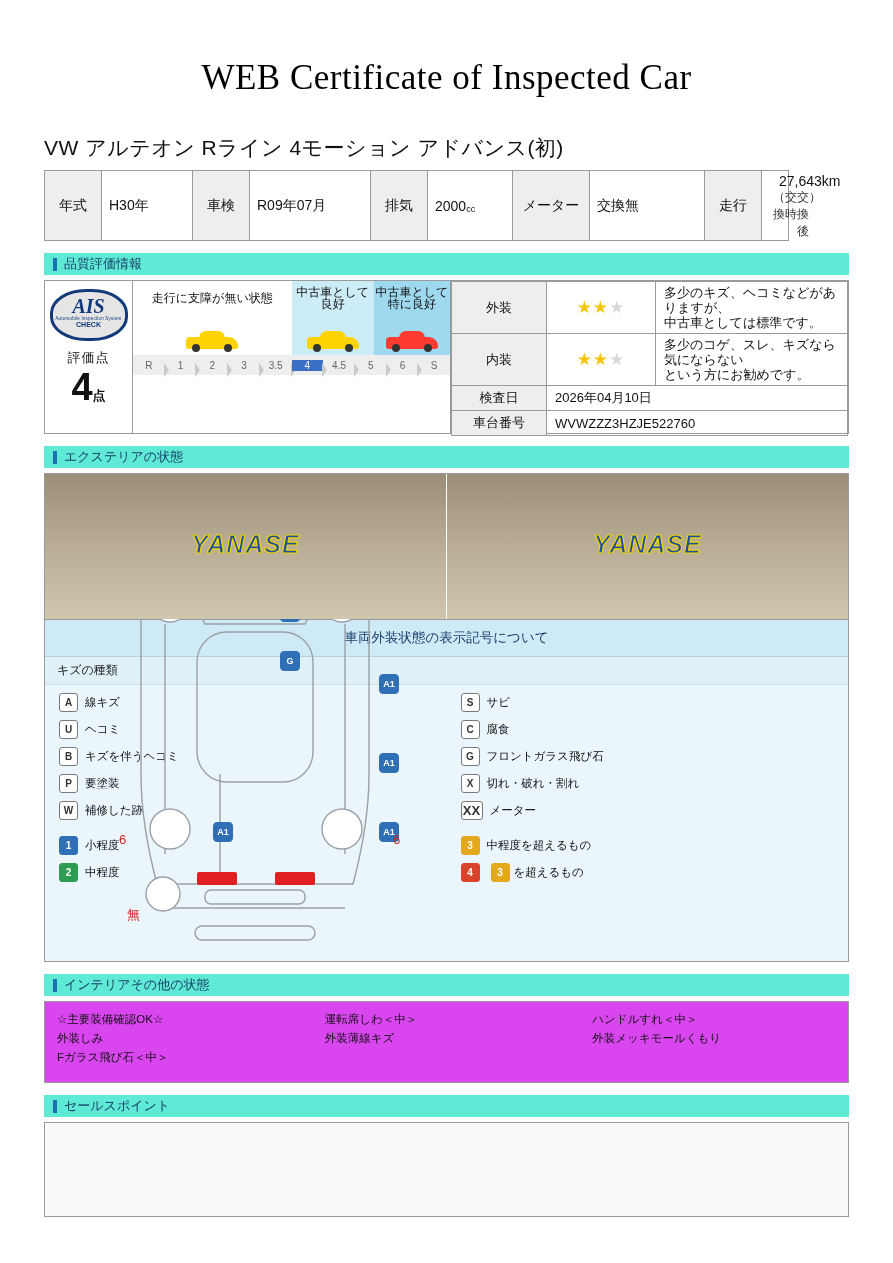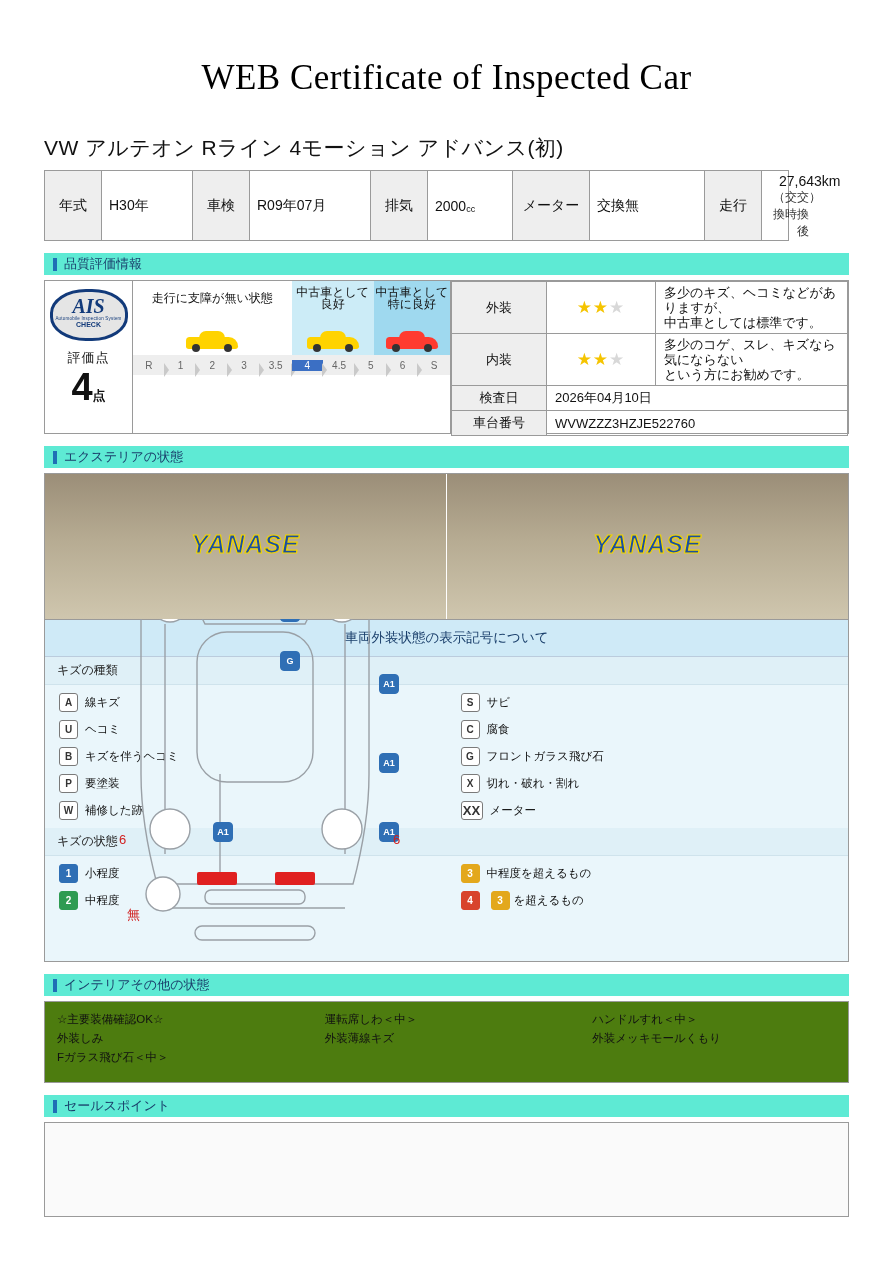--- a/index.html
+++ b/index.html
@@ -350,21 +350,21 @@
   
   .notes {
     width: 805px;
     border: 1px solid #9a9a9a;
     box-sizing: border-box;
     height: 82px;
     display: flex;
     font-size: 11.5px;
     line-height: 19px;
     padding: 8px 0 0 0;
-    background: #4d7c0f;
+    background: #d946ef;
   }
   .note-col { flex: 1; padding-left: 12px; }
   
   .sales {
     width: 805px;
     border: 1px solid #9a9a9a;
     box-sizing: border-box;
     height: 95px;
     background: #fafafa;
   }
@@ -615,21 +615,20 @@
             </div>
           <div class="lg-item">
               <span class="badge">W</span>
               <span>補修した跡</span>
             </div>
           <div class="lg-item">
               <span class="badge wide">XX</span>
               <span>メーター</span>
             </div>
         </div>
-        <div class="legend-sub">キズの状態</div>
         <div class="legend-grid">
           <div class="lg-item">
               <span class="badge n1">1</span>
               <span>小程度</span>
             </div>
           <div class="lg-item">
               <span class="badge n3">3</span>
               <span>中程度を超えるもの</span>
             </div>
           <div class="lg-item">

